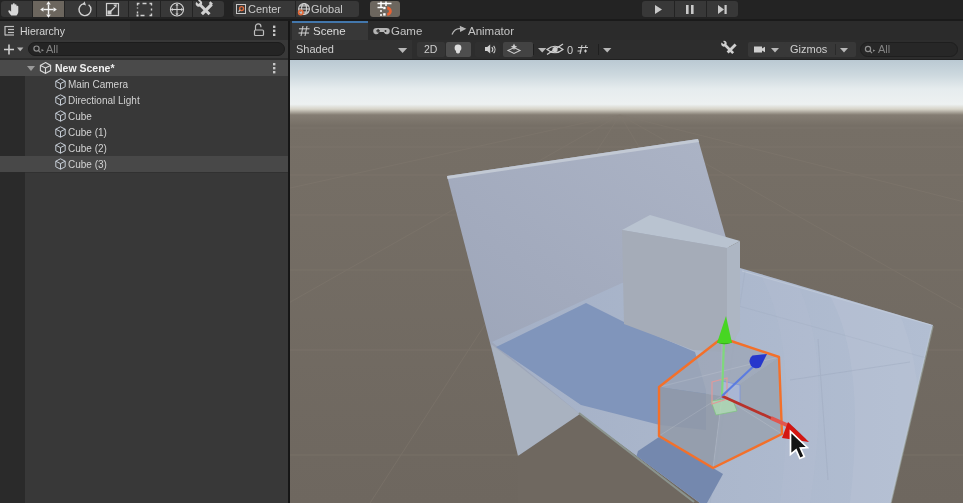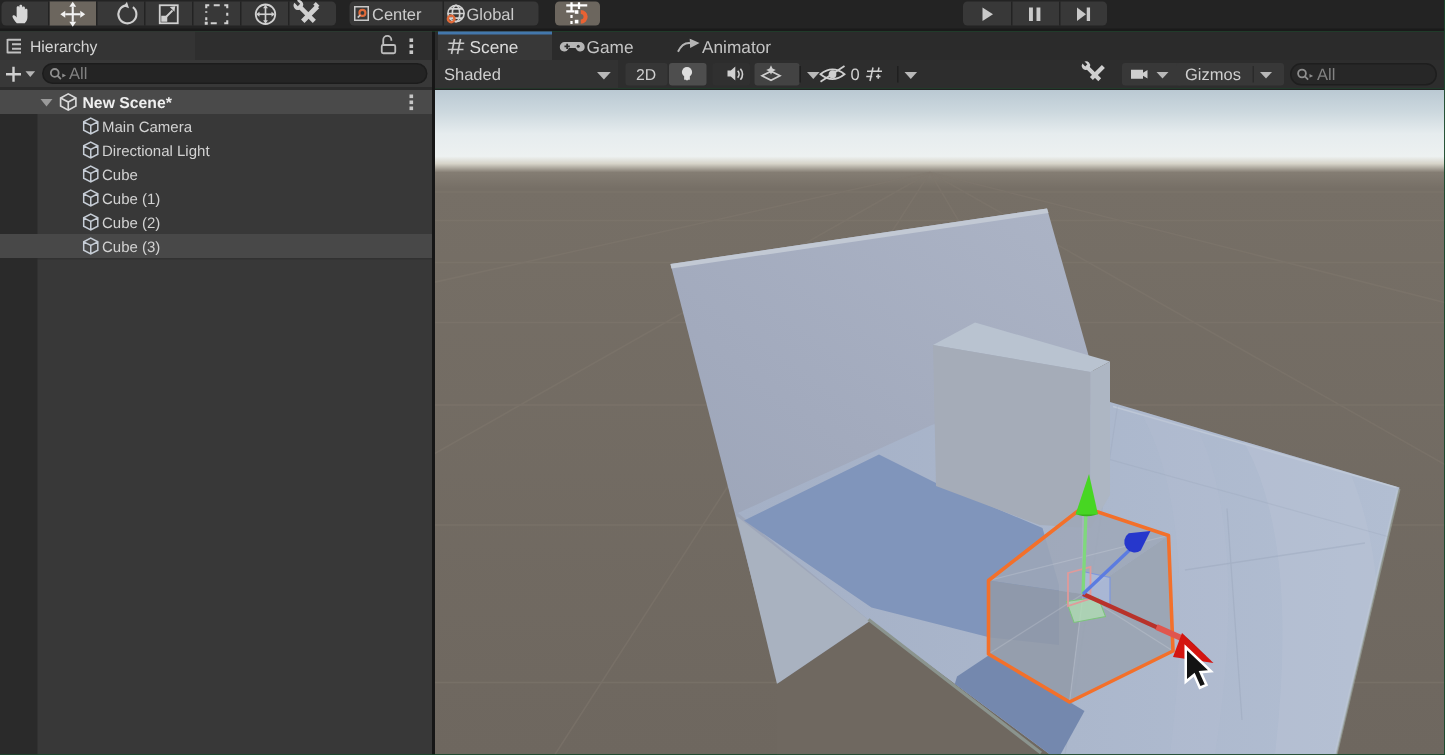--- a/index.html
+++ b/index.html
@@ -1,18 +1,18 @@
 <!DOCTYPE html>
 <html><head>
 <meta charset="utf-8">
 <style>
   html,body{margin:0;padding:0;background:#232323;}
   *{box-sizing:border-box;}
   #app{position:relative;width:963px;height:503px;overflow:hidden;
-       font-family:"Liberation Sans",sans-serif;background:#15803d;}
+       font-family:"Liberation Sans",sans-serif;background:#a3a3a3;}
   .abs{position:absolute;}
   .ic{position:absolute;}
 </style>
 </head>
 <body>
 <div id="app">
 
   <div class="abs" id="topbar" style="left:0;top:0;width:963px;height:20px;background:#232323;"></div>
 
   <div class="abs" style="left:1px;top:1px;width:223px;height:16px;background:#383838;border-radius:3px;"></div>

